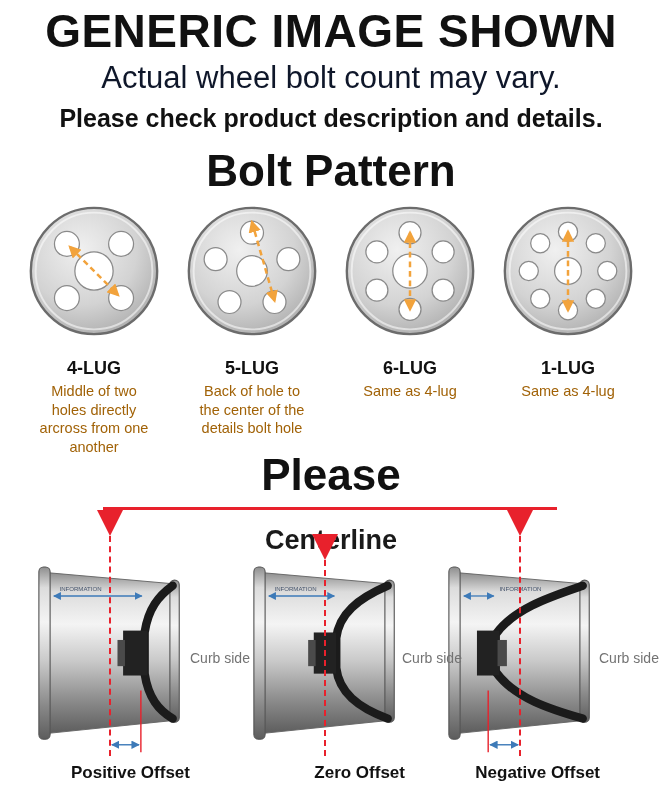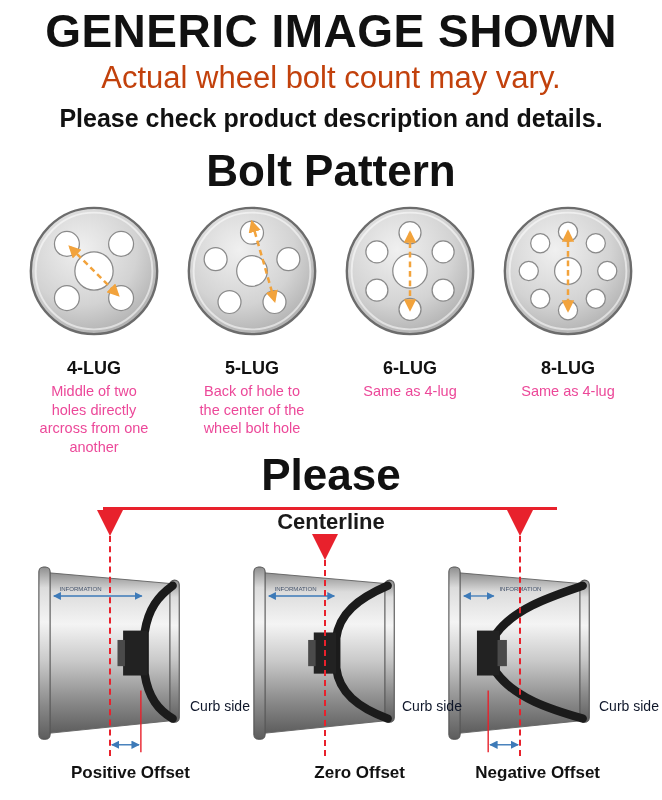--- a/index.html
+++ b/index.html
@@ -1,35 +1,35 @@
 <!DOCTYPE html>
 <html><head>
 <meta charset="utf-8">
 <style>
   html,body{margin:0;padding:0;background:#fff;}
   .page{position:relative;width:662px;height:800px;background:#fff;overflow:hidden;
         font-family:"Liberation Sans",sans-serif;color:#111;}
   .ctr{position:absolute;left:0;width:662px;text-align:center;}
   .title{top:4px;font-size:46px;font-weight:900;letter-spacing:0.5px;}
-  .subtitle{top:60px;font-size:31px;font-weight:400;color:#c2410c;}
+  .subtitle{top:60px;font-size:31px;font-weight:400;color:#0f172a;}
   .note{top:104px;font-size:25px;font-weight:800;}
   .section-title{font-size:44px;font-weight:900;}
   .bolt-title{top:146px;}
   .lug-row{position:absolute;top:204px;left:18px;width:626px;display:flex;justify-content:space-between;}
   .lug-col{width:152px;text-align:center;}
   .lug-label{margin-top:16px;font-size:18px;font-weight:800;}
-  .lug-desc{margin:3px auto 0;width:112px;font-size:14.5px;line-height:1.28;color:#ec4899;}
+  .lug-desc{margin:3px auto 0;width:112px;font-size:14.5px;line-height:1.28;color:#a16207;}
   .offset-title{top:450px;}
   .centerline-bar{position:absolute;top:507px;left:103px;width:454px;height:3px;background:#e8212c;}
-  .centerline-label{top:509px;font-size:22px;font-weight:600;color:#1a1a1a;}
+  .centerline-label{top:525px;font-size:27px;font-weight:600;color:#1a1a1a;}
   .tri{position:absolute;width:0;height:0;border-left:13px solid transparent;
        border-right:13px solid transparent;border-top:26px solid #e8212c;}
   .dashline{position:absolute;width:0;border-left:2px dashed #e8212c;z-index:3;}
   .wheel{position:absolute;top:552px;z-index:1;}
-  .curb{position:absolute;font-size:14px;color:#0f172a;z-index:2;margin-top:48px;}
+  .curb{position:absolute;font-size:14px;color:#737373;z-index:2;}
   .offset-label{position:absolute;top:763px;width:160px;text-align:right;
                 font-size:17px;font-weight:800;z-index:2;}
 </style>
 </head>
 <body>
 
 <div class="page">
 
   <div class="ctr title">GENERIC IMAGE SHOWN</div>
   <div class="ctr subtitle">Actual wheel bolt count may vary.</div>
@@ -80,21 +80,21 @@
         <circle cx="70" cy="70" r="61" fill="none" stroke="#ffffff" stroke-width="2" opacity="0.55"></circle>
         <circle cx="70" cy="70" r="16" fill="#fff" stroke="#8a8a8a" stroke-width="1.3"></circle>
         <circle cx="70" cy="30" r="12" fill="#fff" stroke="#8a8a8a" stroke-width="1.3"></circle>
         <circle cx="32" cy="57.6" r="12" fill="#fff" stroke="#8a8a8a" stroke-width="1.3"></circle>
         <circle cx="46.5" cy="102.4" r="12" fill="#fff" stroke="#8a8a8a" stroke-width="1.3"></circle>
         <circle cx="93.5" cy="102.4" r="12" fill="#fff" stroke="#8a8a8a" stroke-width="1.3"></circle>
         <circle cx="108" cy="57.6" r="12" fill="#fff" stroke="#8a8a8a" stroke-width="1.3"></circle>
         <line x1="70" y1="19" x2="93.5" y2="101" stroke="#f2a33c" stroke-width="2.6" stroke-dasharray="6 4" marker-start="url(#m5)" marker-end="url(#m5)"></line>
       </svg>
       <div class="lug-label">5-LUG</div>
-      <div class="lug-desc">Back of hole to the center of the wheel bolt hole</div>
+      <div class="lug-desc">Back of hole to the center of the details bolt hole</div>
     </div>
 
     <div class="lug-col">
       <svg viewBox="0 0 140 140" width="134" height="134">
         <defs>
           <radialGradient id="g6" cx="0.4" cy="0.33" r="0.8">
             <stop offset="0" stop-color="#f0f0f0"></stop>
               <stop offset="0.55" stop-color="#d3d3d3"></stop>
               <stop offset="1" stop-color="#a3a3a3"></stop>
           </radialGradient>
@@ -135,21 +135,21 @@
         <circle cx="70" cy="29" r="10" fill="#fff" stroke="#8a8a8a" stroke-width="1.3"></circle>
         <circle cx="99" cy="41" r="10" fill="#fff" stroke="#8a8a8a" stroke-width="1.3"></circle>
         <circle cx="111" cy="70" r="10" fill="#fff" stroke="#8a8a8a" stroke-width="1.3"></circle>
         <circle cx="99" cy="99" r="10" fill="#fff" stroke="#8a8a8a" stroke-width="1.3"></circle>
         <circle cx="70" cy="111" r="10" fill="#fff" stroke="#8a8a8a" stroke-width="1.3"></circle>
         <circle cx="41" cy="99" r="10" fill="#fff" stroke="#8a8a8a" stroke-width="1.3"></circle>
         <circle cx="29" cy="70" r="10" fill="#fff" stroke="#8a8a8a" stroke-width="1.3"></circle>
         <circle cx="41" cy="41" r="10" fill="#fff" stroke="#8a8a8a" stroke-width="1.3"></circle>
         <line x1="70" y1="29" x2="70" y2="111" stroke="#f2a33c" stroke-width="2.6" stroke-dasharray="6 4" marker-start="url(#m8)" marker-end="url(#m8)"></line>
       </svg>
-      <div class="lug-label">8-LUG</div>
+      <div class="lug-label">1-LUG</div>
       <div class="lug-desc">Same as 4-lug</div>
     </div>
   </div>
 
   <div class="ctr section-title offset-title">Please</div>
 
   <div class="centerline-bar"></div>
   <div class="ctr centerline-label">Centerline</div>
 
   <div class="tri" style="left:97px;top:510px;"></div>

